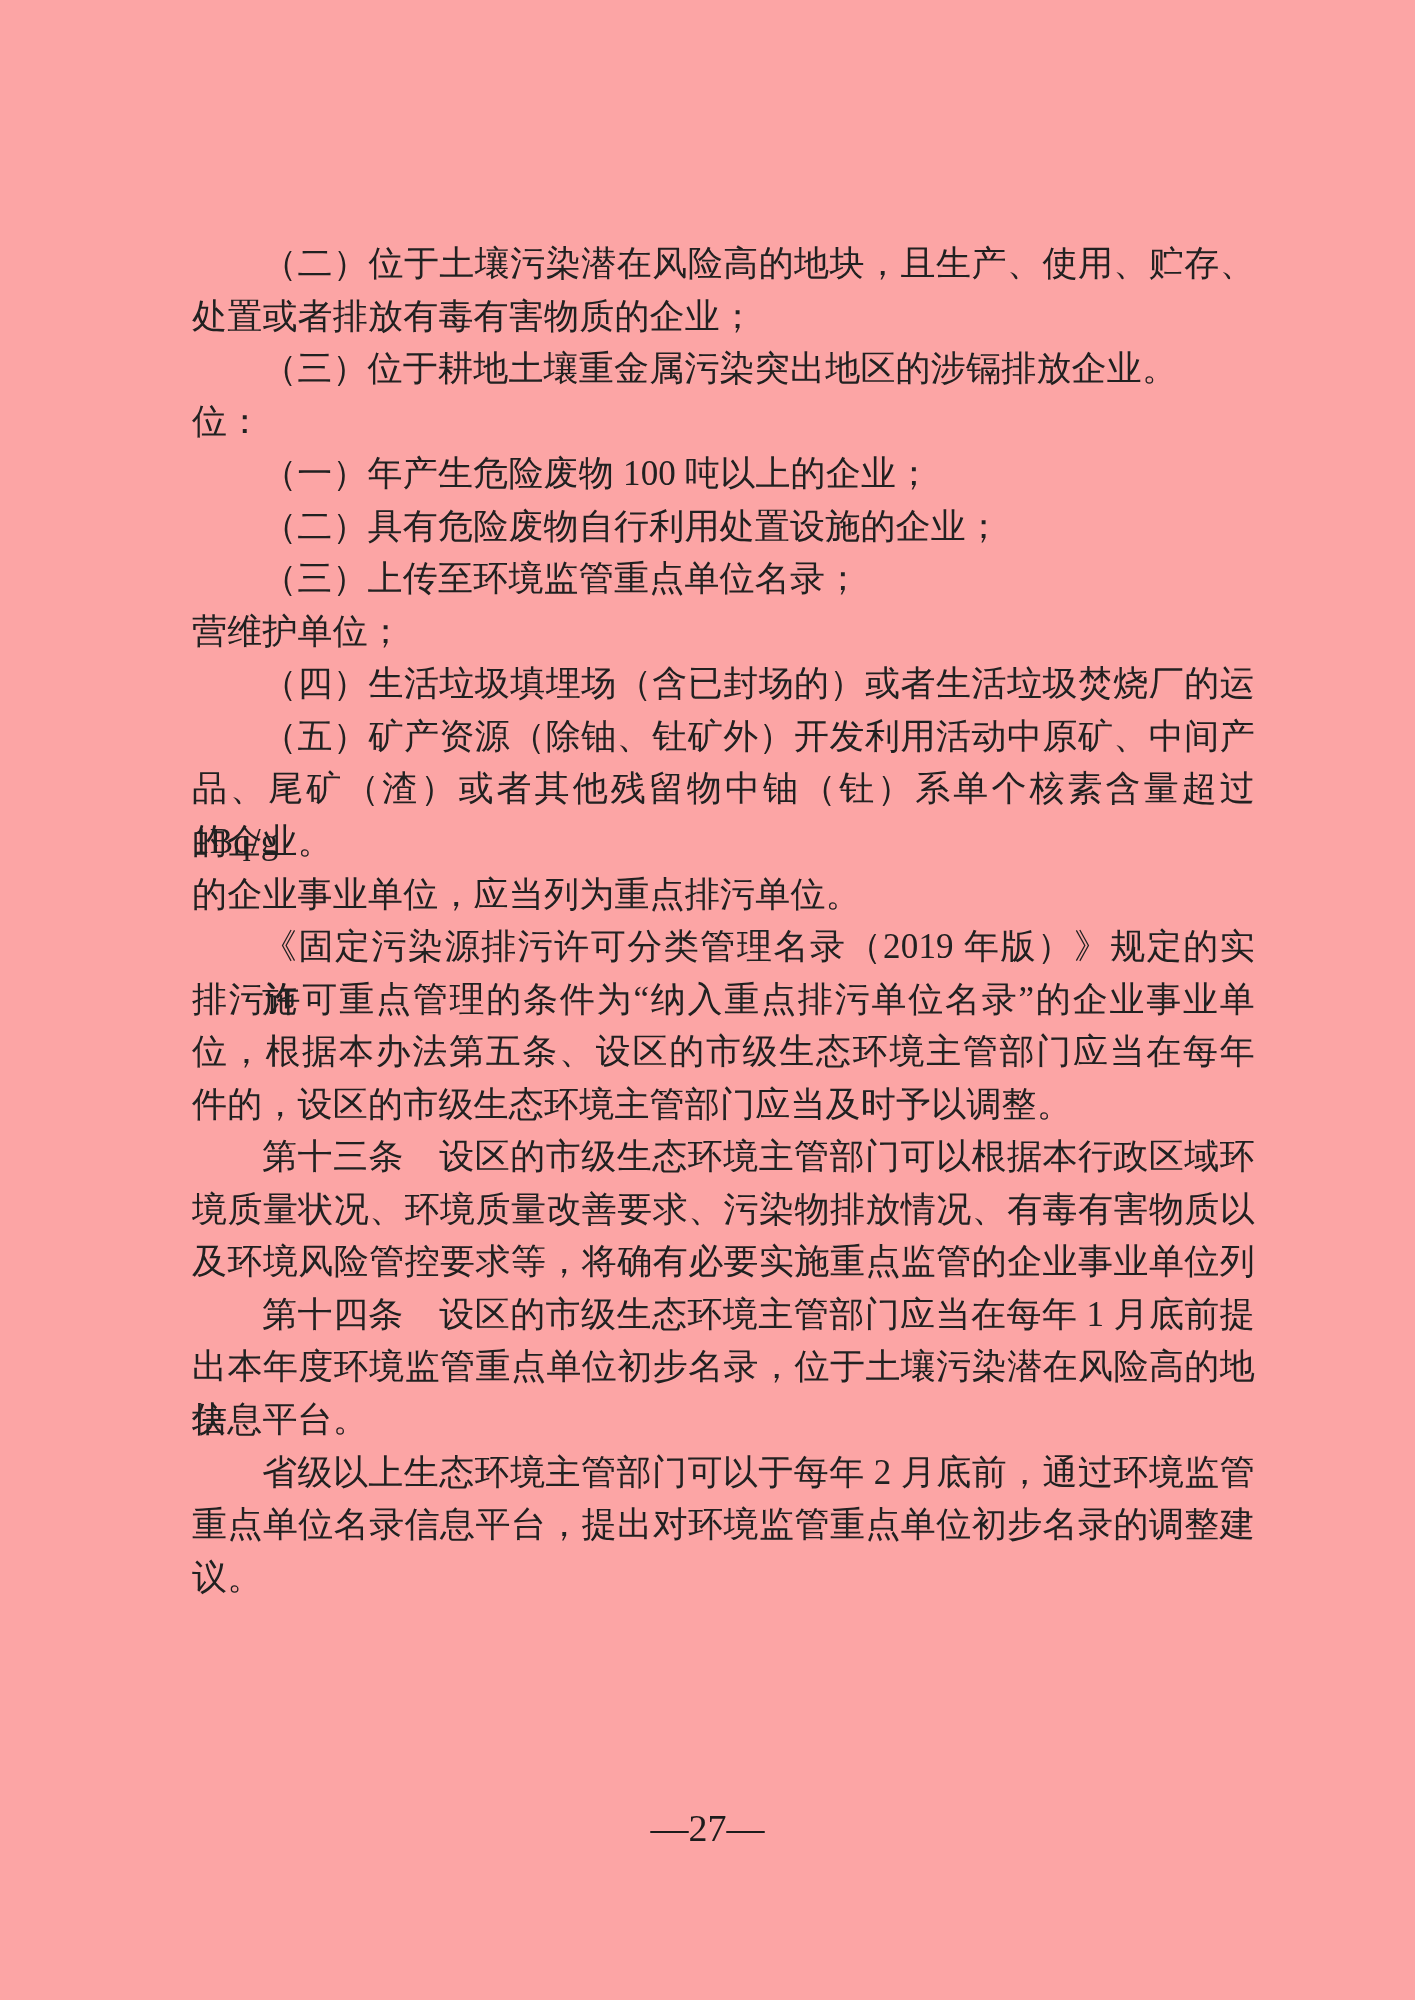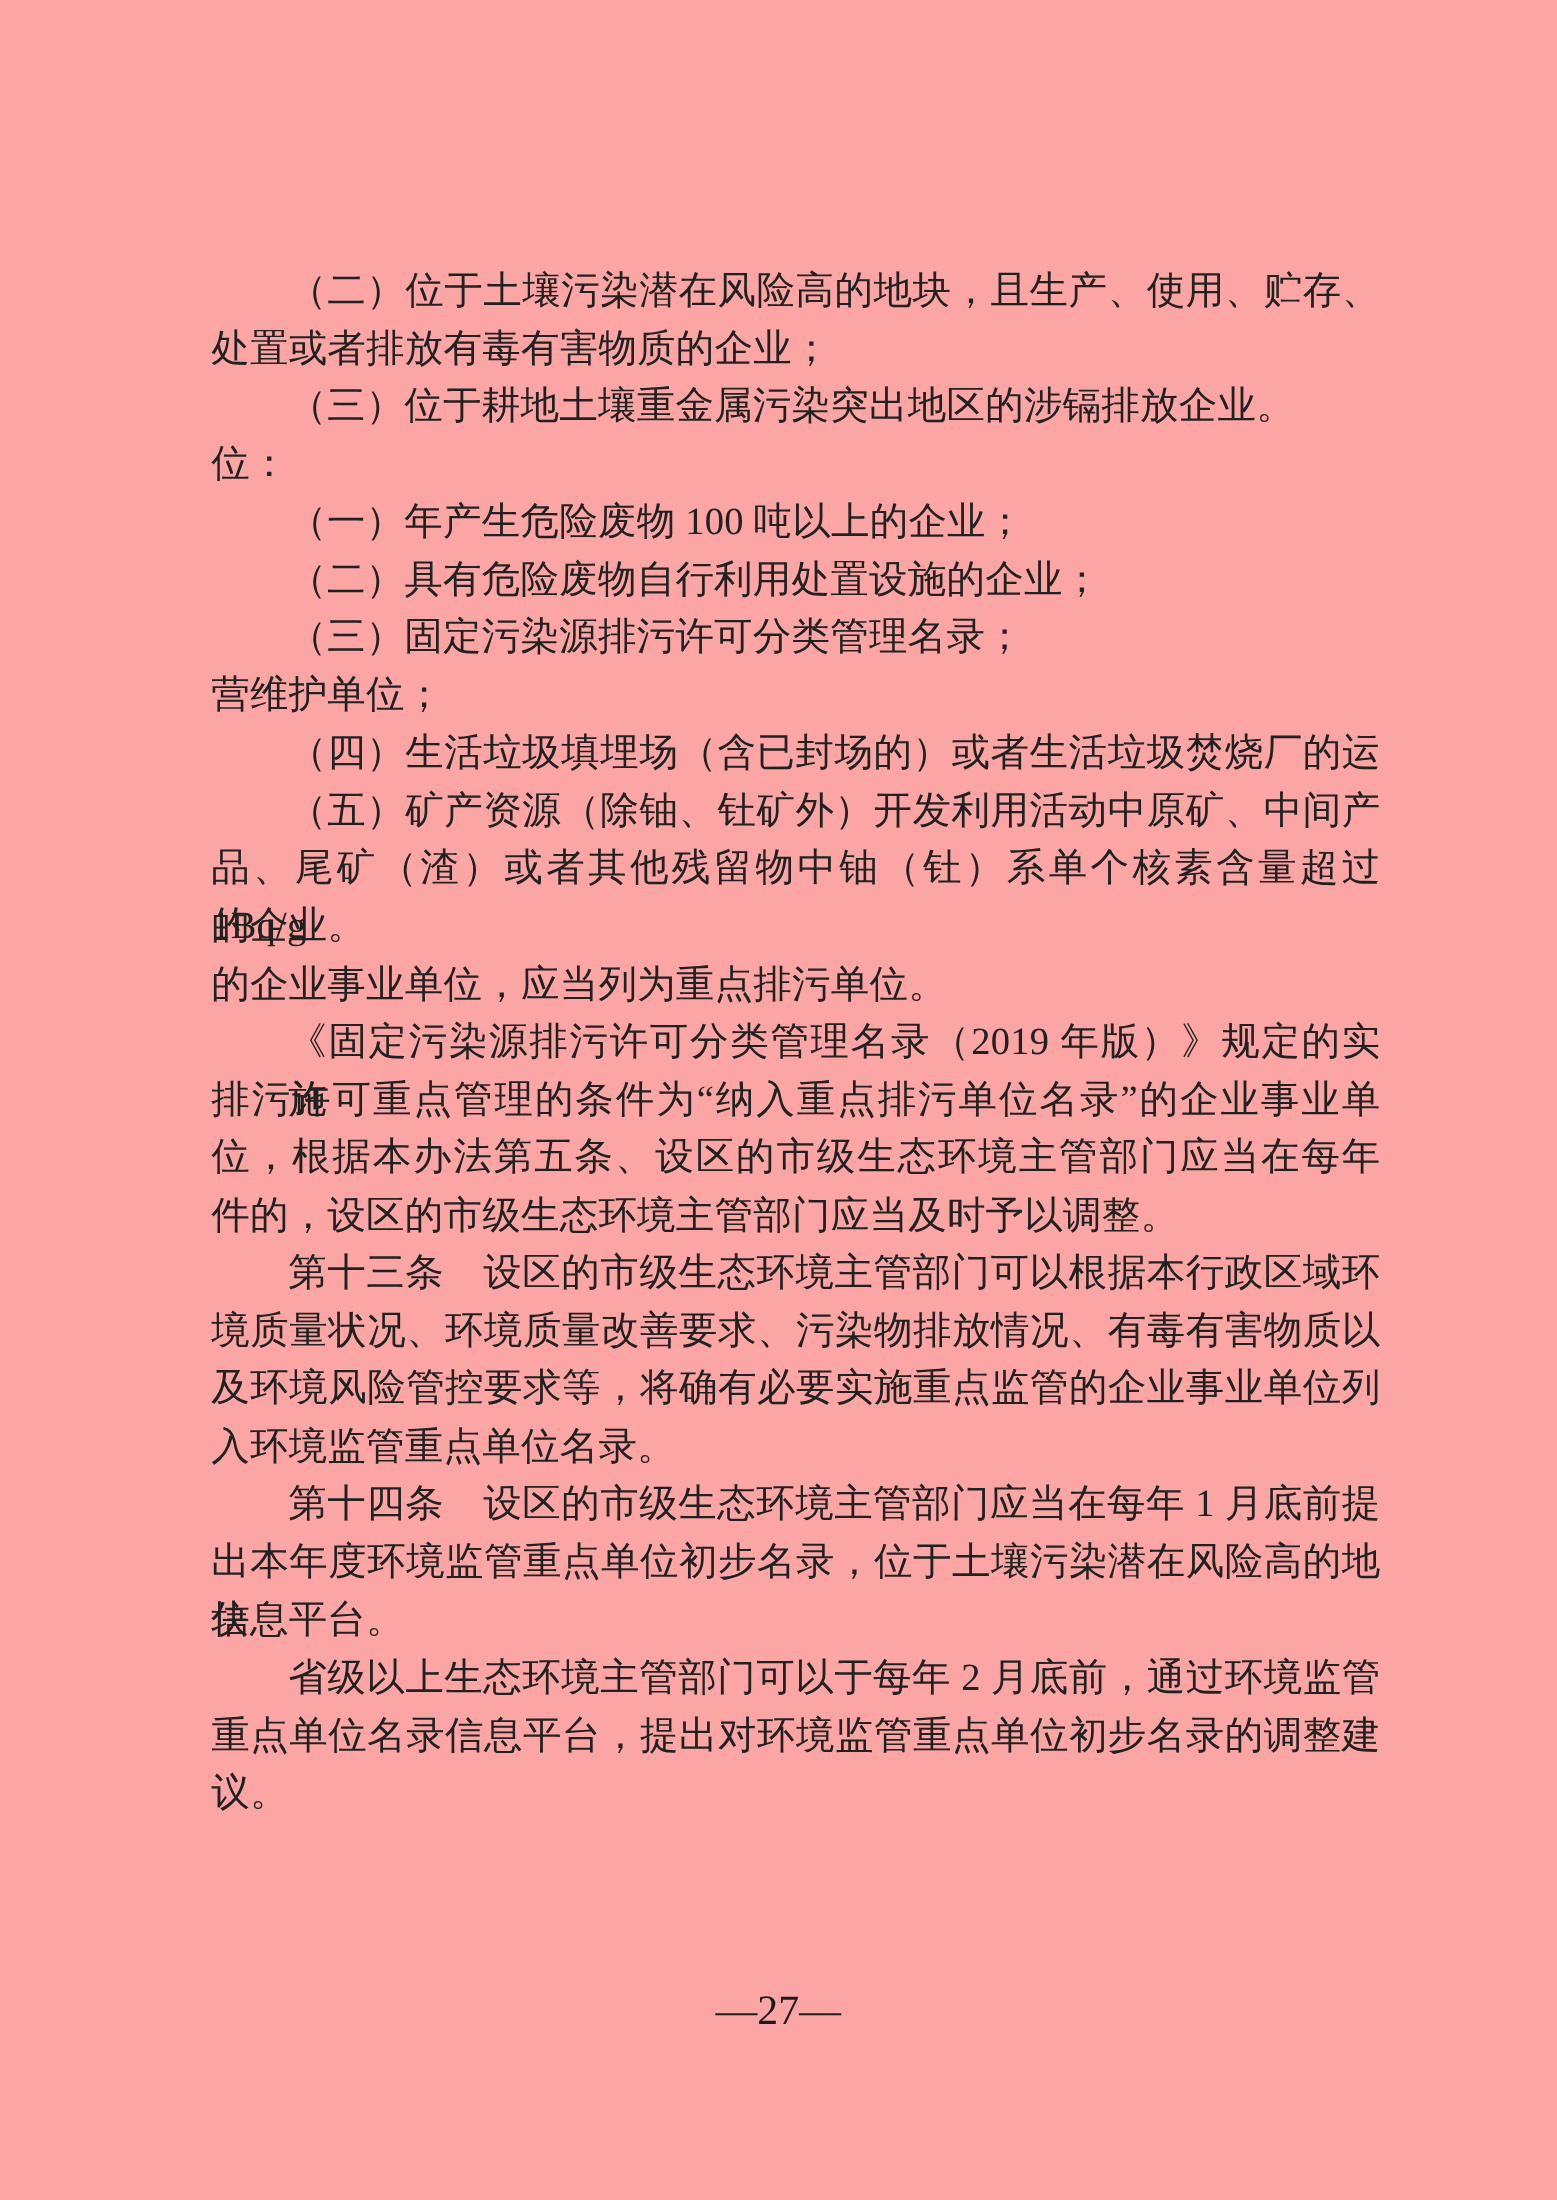--- a/index.html
+++ b/index.html
@@ -54,35 +54,34 @@
 <body>
 
 <div class="page">
   <main class="text-block" id="text-block">
       <div class="line indent fill">（二）位于土壤污染潜在风险高的地块，且生产、使用、贮存、</div>
       <div class="line">处置或者排放有毒有害物质的企业；</div>
       <div class="line indent">（三）位于耕地土壤重金属污染突出地区的涉镉排放企业。</div>
       <div class="line">位：</div>
       <div class="line indent">（一）年产生危险废物 100 吨以上的企业；</div>
       <div class="line indent">（二）具有危险废物自行利用处置设施的企业；</div>
-      <div class="line indent">（三）固定污染源排污许可分类管理名录；</div>
+      <div class="line indent">（三）上传至环境监管重点单位名录；</div>
       <div class="line">营维护单位；</div>
       <div class="line indent fill">（四）生活垃圾填埋场（含已封场的）或者生活垃圾焚烧厂的运</div>
       <div class="line indent fill">（五）矿产资源（除铀、钍矿外）开发利用活动中原矿、中间产</div>
       <div class="line fill">品、尾矿（渣）或者其他残留物中铀（钍）系单个核素含量超过 1Bq/g</div>
       <div class="line">的企业。</div>
       <div class="line">的企业事业单位，应当列为重点排污单位。</div>
       <div class="line indent fill">《固定污染源排污许可分类管理名录（2019 年版）》规定的实施</div>
       <div class="line fill">排污许可重点管理的条件为“纳入重点排污单位名录”的企业事业单</div>
       <div class="line fill">位，根据本办法第五条、设区的市级生态环境主管部门应当在每年</div>
       <div class="line">件的，设区的市级生态环境主管部门应当及时予以调整。</div>
       <div class="line indent fill">第十三条　设区的市级生态环境主管部门可以根据本行政区域环</div>
       <div class="line fill">境质量状况、环境质量改善要求、污染物排放情况、有毒有害物质以</div>
       <div class="line fill">及环境风险管控要求等，将确有必要实施重点监管的企业事业单位列</div>
-      <div class="line">入环境监管重点单位名录。</div>
       <div class="line indent fill">第十四条　设区的市级生态环境主管部门应当在每年 1 月底前提</div>
       <div class="line fill">出本年度环境监管重点单位初步名录，位于土壤污染潜在风险高的地块</div>
       <div class="line">信息平台。</div>
       <div class="line indent fill">省级以上生态环境主管部门可以于每年 2 月底前，通过环境监管</div>
       <div class="line fill">重点单位名录信息平台，提出对环境监管重点单位初步名录的调整建</div>
       <div class="line">议。</div>
     </main>
   <div class="page-number">—27—</div>
 </div>
 

